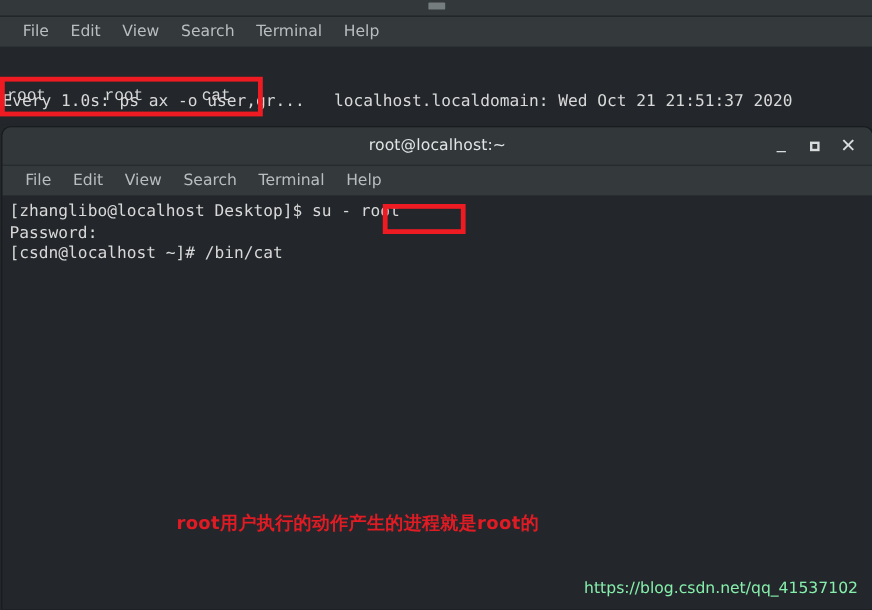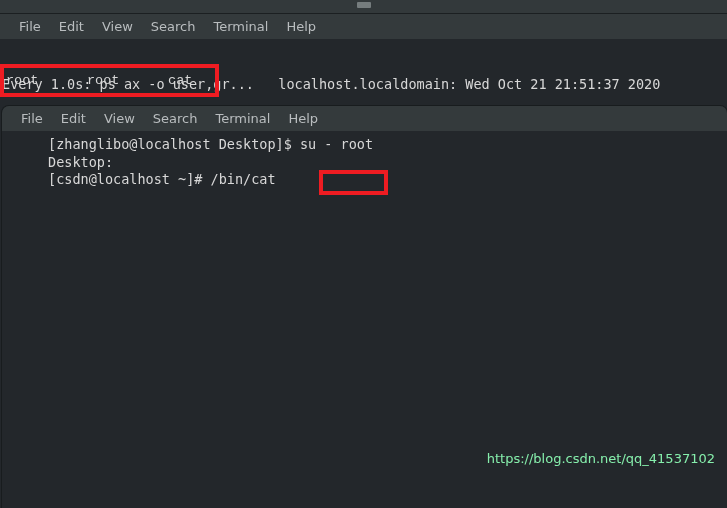--- a/index.html
+++ b/index.html
@@ -177,21 +177,20 @@
 
   #bottom-menubar {
     width: 100%;
   }
   #bottom-term {
     position: relative;
     height: 345px;
     background: #23272b;
     padding: 5px 0 12px 6px;
     box-sizing: border-box;
-    margin-left: 40px;
   }
   #bottom-term .line {
     color: #d8d8d8;
     font-size: 13.5px;
     line-height: 17.5px;
   }
 
   
   #annotation {
     position: absolute;
@@ -237,33 +236,45 @@
   <div id="top-term" class="mono">
     <div id="watch-header" class="mono">Every 1.0s: ps ax -o user,gr...   localhost.localdomain: Wed Oct 21 21:51:37 2020</div>
     <div id="ps-row" class="mono">root      root      cat</div>
   </div>
 </div>
 
 <div class="redbox" id="redbox-psline"></div>
 
 <div id="bottom-window">
 
+  <div id="bottom-titlebar">
+    <div id="bottom-title-text">root@localhost:~</div>
+
+    <div id="window-controls">
+      <div class="wc-btn wc-min">_</div>
+      <div class="wc-btn wc-max">
+          <span></span>
+        </div>
+      <div class="wc-btn wc-close">✕</div>
+    </div>
+  </div>
 
   <div class="menubar" id="bottom-menubar">
     <div class="menu-item">File</div>
     <div class="menu-item">Edit</div>
     <div class="menu-item">View</div>
     <div class="menu-item">Search</div>
     <div class="menu-item">Terminal</div>
     <div class="menu-item">Help</div>
   </div>
 
   <div id="bottom-term">
     <div class="line mono">[zhanglibo@localhost Desktop]$ su - root</div>
-    <div class="line mono">Desktop:</div>
+    <div class="line mono">Password:</div>
     <div class="line mono">[csdn@localhost ~]# /bin/cat</div>
 
+    <div id="annotation">root用户执行的动作产生的进程就是root的</div>
 
     <div id="watermark">https://blog.csdn.net/qq_41537102</div>
   </div>
 </div>
 
 <div class="redbox" id="redbox-suroot"></div>
 
 </body></html>

